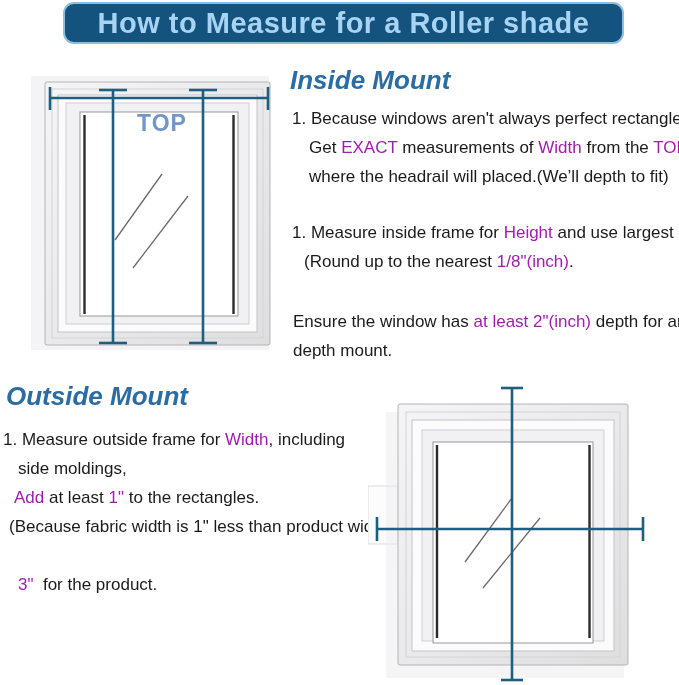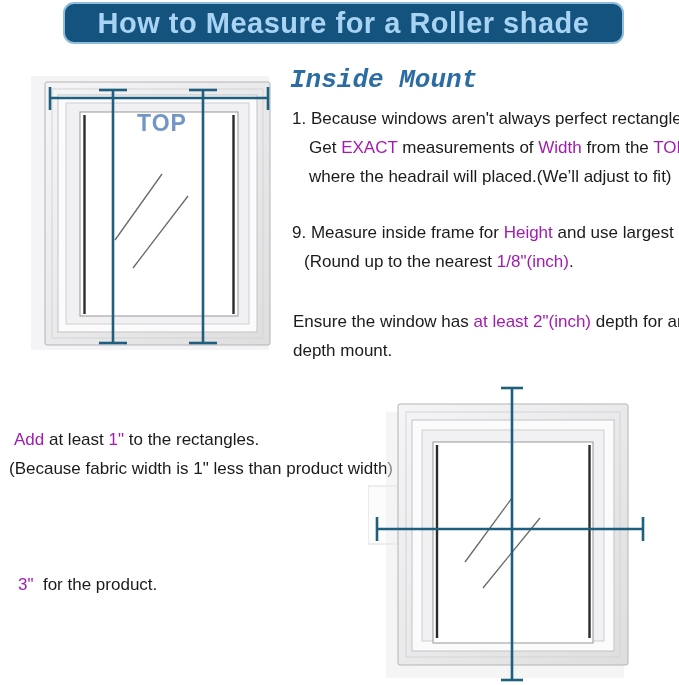--- a/index.html
+++ b/index.html
@@ -21,21 +21,21 @@
     display:flex;align-items:center;justify-content:center;
   }
   .banner-title{
     color:#A8D3F2;font-size:29px;font-weight:bold;letter-spacing:.5px;
     font-family:"Liberation Sans", sans-serif;
     white-space:nowrap;
   }
   
   .sec-heading{
     position:absolute;
-    font-family:Liberation Mono, monospace;
+    font-family:Liberation Sans, sans-serif;
     font-style:italic;font-weight:600;
     color:#2B6CA3;font-size:26px;line-height:32px;white-space:nowrap;
   }
   
   .tblock{position:absolute;color:#1B1B1B;font-size:17px;line-height:29px;}
   .line{white-space:nowrap;}
   .p{color:#a21caf;}
   .ind17{padding-left:17px;}
   .ind12{padding-left:12px;}
   .ind15{padding-left:15px;}
@@ -83,35 +83,38 @@
       <line x1="189" y1="90" x2="217" y2="90"></line>
       <line x1="189" y1="343" x2="217" y2="343"></line>
     </g>
   </svg>
 
   <div class="sec-heading" style="left:290px;top:64px">Inside Mount</div>
 
   <div class="tblock" style="left:292px;top:104px">
     <div class="line"><span>1. Because windows aren't always perfect rectangles:</span></div>
     <div class="line ind17"><span>Get </span><span class="p">EXACT</span><span> measurements of </span><span class="p">Width</span><span> from the </span><span class="p">TOP</span></div>
-    <div class="line ind17"><span>where the headrail will placed.(We’ll adjust to fit)</span></div>
+    <div class="line ind17"><span>where the headrail will placed.(We’ll depth to fit)</span></div>
   </div>
 
   <div class="tblock" style="left:292px;top:218px">
-    <div class="line"><span>9. Measure inside frame for </span><span class="p">Height</span><span> and use largest number</span></div>
+    <div class="line"><span>1. Measure inside frame for </span><span class="p">Height</span><span> and use largest number</span></div>
     <div class="line ind12"><span>(Round up to the nearest </span><span class="p">1/8"(inch)</span><span>.</span></div>
   </div>
 
   <div class="tblock" style="left:293px;top:307px">
     <div class="line"><span>Ensure the window has </span><span class="p">at least 2"(inch)</span><span> depth for an</span></div>
     <div class="line"><span>depth mount.</span></div>
   </div>
 
+  <div class="sec-heading" style="left:6px;top:380px">Outside Mount</div>
 
   <div class="tblock" style="left:3px;top:425px">
+    <div class="line"><span>1. Measure outside frame for </span><span class="p">Width</span><span>, including</span></div>
+    <div class="line ind15"><span>side moldings,</span></div>
     <div class="line ind11"><span class="p">Add</span><span> at least </span><span class="p">1"</span><span> to the rectangles.</span></div>
     <div class="line ind6"><span>(Because fabric width is 1" less than product width)</span></div>
   </div>
 
   <div class="tblock" style="left:2px;top:570px">
     <div class="line ind16"><span class="p">3"</span><span style="white-space:pre">  for the product.</span></div>
   </div>
 
 
   <svg class="winsvg" style="left:368px;top:378px" width="311" height="307" viewBox="368 378 311 307">

